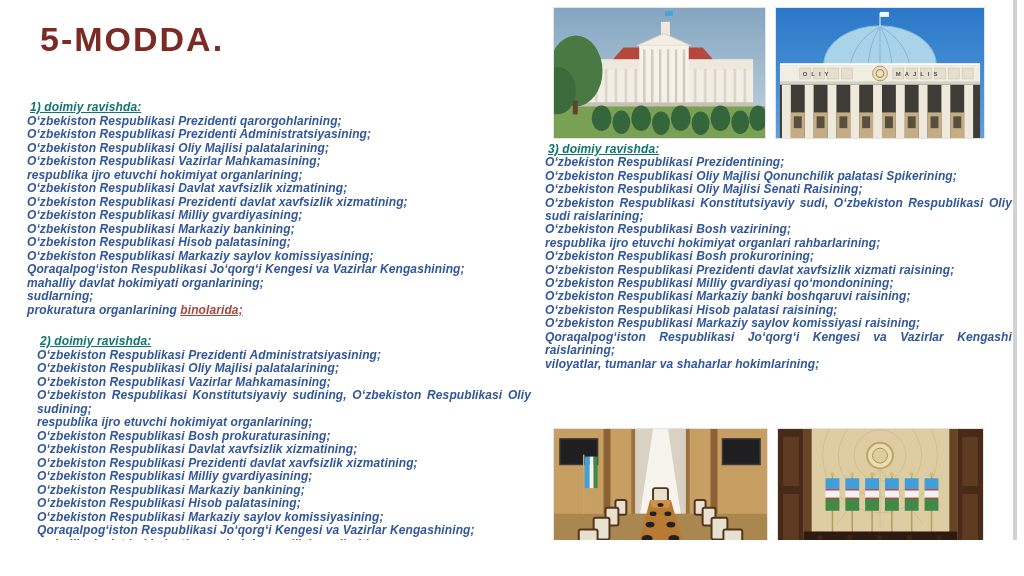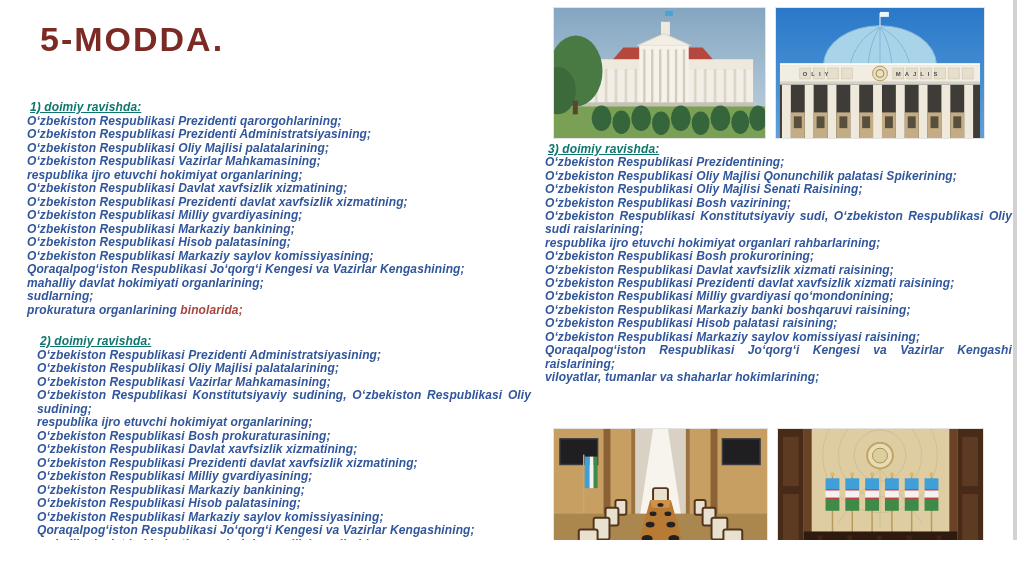--- a/index.html
+++ b/index.html
@@ -20,21 +20,21 @@
     font-size:12px;line-height:13.5px;font-weight:bold;font-style:italic;
     color:#31569b;letter-spacing:.1px;
   }
   .list-1{left:27px;top:101px;}
   .list-2{left:37px;top:335px;}
   .list-3{left:545px;top:143px;width:467px;line-height:13.4px;}
   .list-header{
     color:#0f766e;text-decoration:underline;padding-left:3px;
   }
   .item{text-align:justify;}
-  .item .em{color:#a8453f;}
+  .item .em{color:#a8453f;text-decoration:underline;}
   .photo{
     position:absolute;border:1px solid #e3e3e3;box-sizing:border-box;background:#eee;overflow:hidden;
   }
   .photo svg{display:block;width:100%;height:100%;}
   .photo-top-left{left:553px;top:7px;width:213px;height:132px;}
   .photo-top-right{left:775px;top:7px;width:210px;height:132px;}
   .photo-bottom-left{left:553px;top:428px;width:215px;height:137px;}
   .photo-bottom-right{left:777px;top:428px;width:207px;height:137px;}
   .right-frame-line{position:absolute;left:1013px;top:0;width:4px;height:565px;background:#d2d2d2;}
   .bottom-bar{position:absolute;left:0;top:565px;width:1024px;height:11px;background:#d8d8d8;}
@@ -120,29 +120,28 @@
   <div class="law-list list-3">
     <div class="list-header">3) doimiy ravishda:</div>
     <div>
 
         <div class="item"><span>O‘zbekiston Respublikasi Prezidentining;</span></div>
 
         <div class="item"><span>O‘zbekiston Respublikasi Oliy Majlisi Qonunchilik palatasi Spikerining;</span></div>
 
         <div class="item"><span>O‘zbekiston Respublikasi Oliy Majlisi Senati Raisining;</span></div>
 
+        <div class="item"><span>O‘zbekiston Respublikasi Konstitutsiyaviy sudi, O‘zbekiston Respublikasi Oliy sudi raislarining;</span></div>
+
         <div class="item"><span>O‘zbekiston Respublikasi Bosh vazirining;</span></div>
 
-        <div class="item"><span>O‘zbekiston Respublikasi Konstitutsiyaviy sudi, O‘zbekiston Respublikasi Oliy sudi raislarining;</span></div>
-
         <div class="item"><span>respublika ijro etuvchi hokimiyat organlari rahbarlarining;</span></div>
 
         <div class="item"><span>O‘zbekiston Respublikasi Bosh prokurorining;</span></div>
 
-        <div class="item"><span>O‘zbekiston Respublikasi Davlat xavfsizlik xizmati raisining;</span></div>
 
         <div class="item"><span>O‘zbekiston Respublikasi Prezidenti davlat xavfsizlik xizmati raisining;</span></div>
 
         <div class="item"><span>O‘zbekiston Respublikasi Milliy gvardiyasi qo‘mondonining;</span></div>
 
         <div class="item"><span>O‘zbekiston Respublikasi Markaziy banki boshqaruvi raisining;</span></div>
 
         <div class="item"><span>O‘zbekiston Respublikasi Hisob palatasi raisining;</span></div>
 
         <div class="item"><span>O‘zbekiston Respublikasi Markaziy saylov komissiyasi raisining;</span></div>

